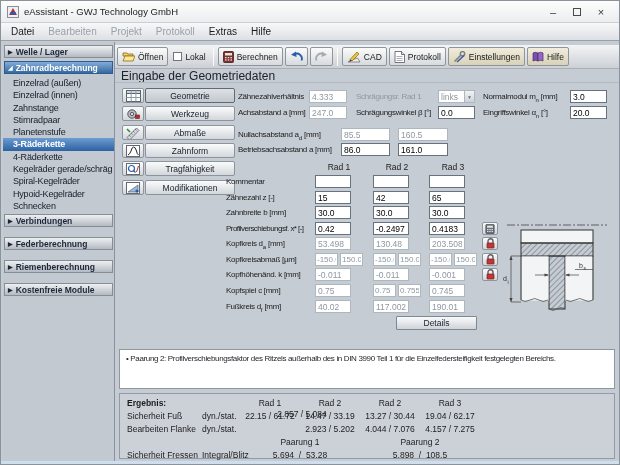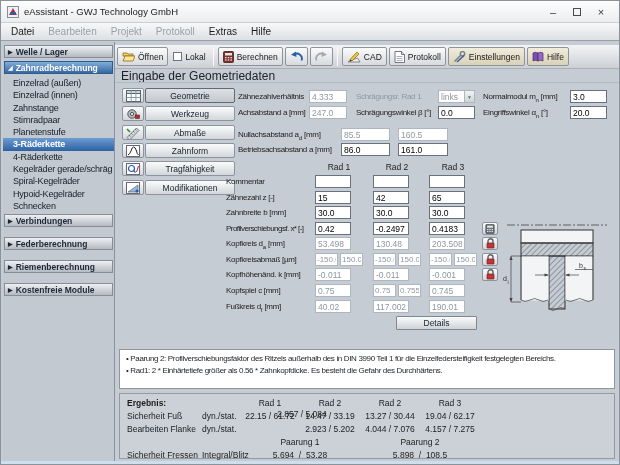--- a/index.html
+++ b/index.html
@@ -420,21 +420,20 @@
         <line x1="74" y1="52.5" x2="92" y2="52.5" stroke="#444" stroke-width="0.7"></line>
         <text x="2" y="64" font-size="7" fill="#333">d</text>
         <text x="6.5" y="66.5" font-size="5" fill="#333">i</text>
         <text x="78" y="50.5" font-size="7" fill="#333">b</text>
         <text x="82.5" y="52.5" font-size="5" fill="#333">s</text>
       </svg>
     </div>
 
     <div class="warnbox">
       <div class="warnline">• Paarung 2: Profilverschiebungsfaktor des Ritzels außerhalb des in DIN 3990 Teil 1 für die Einzelfedersteifigkeit festgelegten Bereichs.</div>
-      <div class="warnline">• Rad1: 2 * Einhärtetiefe größer als 0.56 * Zahnkopfdicke. Es besteht die Gefahr des Durchhärtens.</div>
     </div>
 
     <div class="results">
       <span class="res-abs res-bold" style="left:7px;top:3px;">Ergebnis:</span>
       <span class="res-abs res-cell" style="left:120px;top:3px;width:60px;">Rad 1</span>
       <span class="res-abs res-cell" style="left:180px;top:3px;width:60px;">Rad 2</span>
       <span class="res-abs res-cell" style="left:240px;top:3px;width:60px;">Rad 2</span>
       <span class="res-abs res-cell" style="left:300px;top:3px;width:60px;">Rad 3</span>
 
       <span class="res-abs" style="left:7px;top:16px;">Sicherheit Fuß</span>

